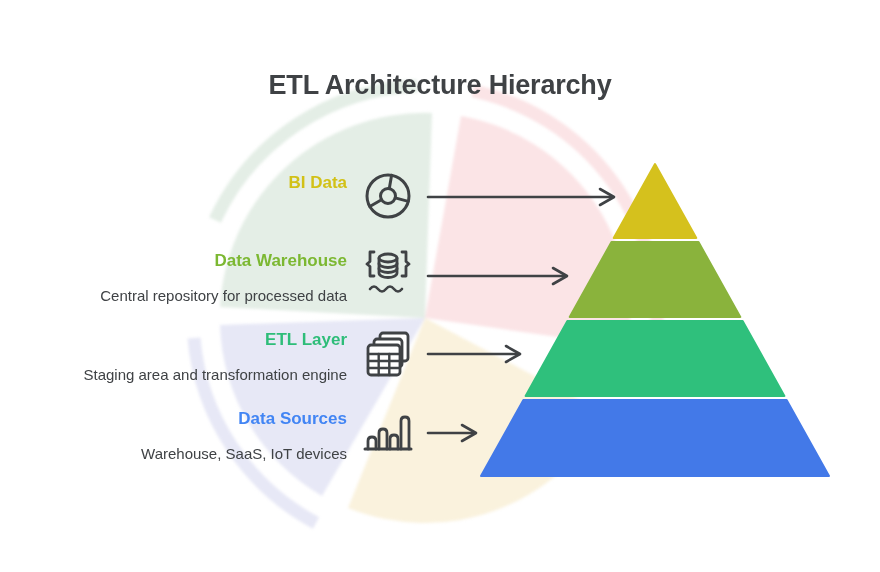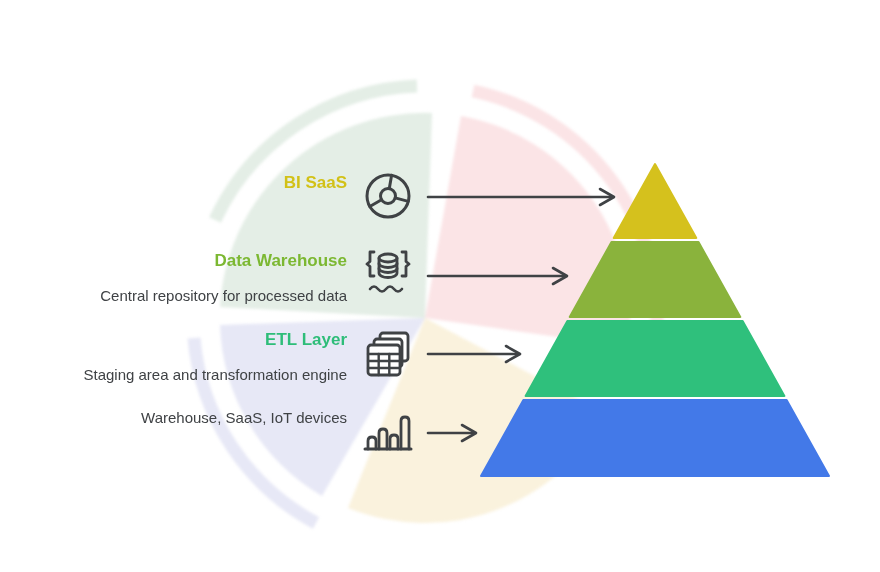--- a/index.html
+++ b/index.html
@@ -30,33 +30,35 @@
     <path d="M425,318 L220,307 A205,205 0 0 1 432,113 Z" fill="#e4eee6"></path>
     <path d="M425,318 L461,116 A205,205 0 0 1 628,347 Z" fill="#fbe4e6"></path>
     <path d="M425,318 L606,414 A205,205 0 0 1 348,508 Z" fill="#faf2dd"></path>
     <path d="M425,318 L322,496 A205,205 0 0 1 220,325 Z" fill="#e7e8f6"></path>
 
     <path fill="none" stroke-width="13" d="M215,220 A232,232 0 0 1 417,86" stroke="#e4eee6"></path>
     <path fill="none" stroke-width="13" d="M473,91 A232,232 0 0 1 656,338" stroke="#fbe4e6"></path>
     <path fill="none" stroke-width="13" d="M316,523 A232,232 0 0 1 194,338" stroke="#e7e8f6"></path>
   </svg>
 
+  <div class="title">ETL Architecture Hierarchy</div>
 
   <div class="lvl lvl1">
-    <span class="lvl-label" style="color: rgb(210, 193, 23);">BI SaaS</span>
+    <span class="lvl-label" style="color: rgb(210, 193, 23);">BI Data</span>
   </div>
   <div class="lvl lvl3">
     <span class="lvl-label" style="color: rgb(46, 189, 121);">ETL Layer</span>
     <span class="lvl-desc">Staging area and transformation engine</span>
   </div>
   <div class="lvl lvl2">
     <span class="lvl-label" style="color: rgb(124, 184, 50);">Data Warehouse</span>
     <span class="lvl-desc">Central repository for processed data</span>
   </div>
   <div class="lvl lvl4">
+    <span class="lvl-label" style="color: rgb(66, 133, 244);">Data Sources</span>
     <span class="lvl-desc">Warehouse, SaaS, IoT devices</span>
   </div>
 
   <svg class="icon" style="left:362px;top:170px" width="52" height="52" viewBox="0 0 52 52" stroke-width="3">
     <circle cx="26" cy="26" r="21"></circle>
     <circle cx="26" cy="26" r="7.5"></circle>
     <line x1="27.3" y1="18.6" x2="29.6" y2="5.3"></line>
     <line x1="33.2" y1="27.9" x2="46.3" y2="31.4"></line>
     <line x1="19.5" y1="29.8" x2="7.8" y2="36.5"></line>
   </svg>

